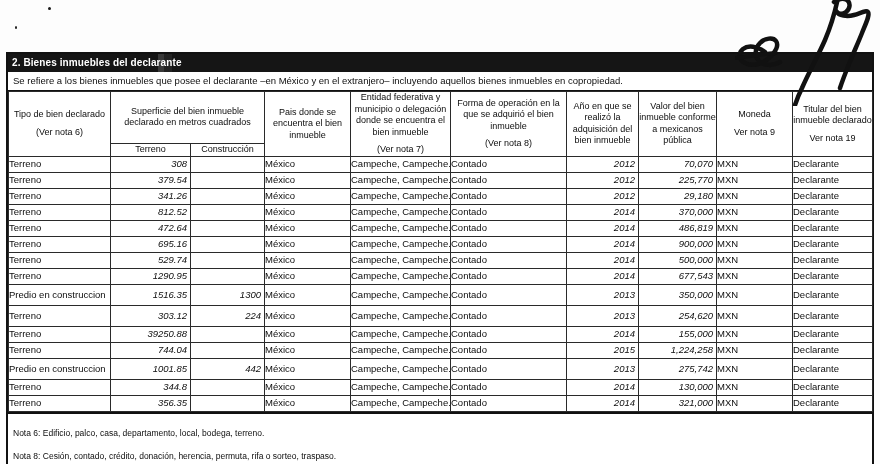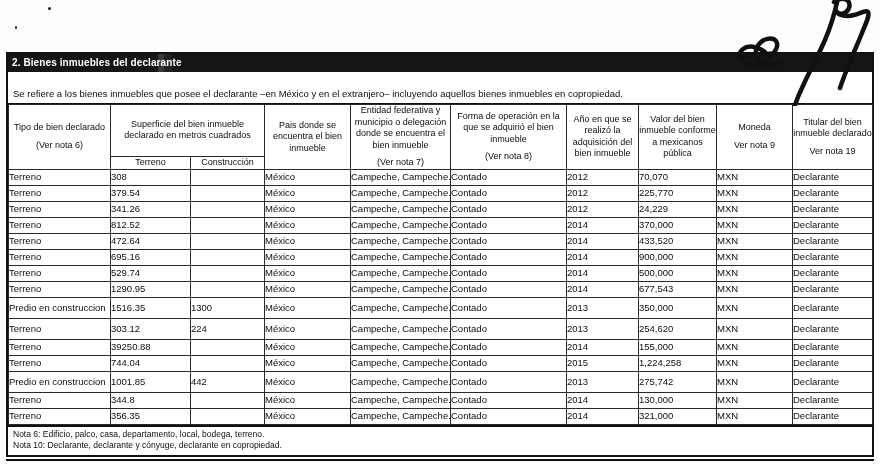--- a/index.html
+++ b/index.html
@@ -87,21 +87,20 @@
     pointer-events: none;
   }
 
   .subtitle {
     font-size: 9.5px;
     line-height: 13px;
     padding: 2px 4px 3px 5px;
     border-bottom: 1.5px solid #111;
     color: #0d0d0d;
     white-space: nowrap;
-    margin-top: 13px;
   }
 
   table.grid {
     border-collapse: collapse;
     table-layout: fixed;
     width: 100%;
     font-size: 9px;
     color: #0d0d0d;
   }
   table.grid td, table.grid th {
@@ -135,34 +134,34 @@
   .hdr-bottom td, .hdr-bottom th { border-bottom: 2px solid #111; }
 
   
   .dc {
     height: 15px;
     padding: 0 3px;
     font-size: 9.5px;
     line-height: 14px;
     white-space: nowrap;
   }
-  .dc.num { padding-right: 3px; }
+  .dc.num { text-align: right; padding-right: 3px; font-style: italic; }
   .dc.txt { text-align: left; }
   tr.tall .dc { height: 20px; line-height: 19px; }
 
   
   .notes {
     border-top: 2px solid #111;
     padding: 2px 4px 3px 5px;
     font-size: 8.5px;
     line-height: 11.6px;
     color: #0d0d0d;
     background: #ffffff;
   }
-  .notes div { white-space: nowrap; }
+  .notes div { white-space: nowrap; margin-top: 12px; }
 
   .bottom-rule {
     position: absolute;
     left: 6px;
     top: 459px;
     width: 868px;
     height: 2px;
     background: #111;
     z-index: 6;
   }
@@ -277,21 +276,21 @@
             <td class="dc txt">Declarante</td>
           </tr>
           <tr>
             <td class="dc txt">Terreno</td>
             <td class="dc num">341.26</td>
             <td class="dc num"></td>
             <td class="dc txt">México</td>
             <td class="dc txt">Campeche, Campeche.</td>
             <td class="dc txt">Contado</td>
             <td class="dc num">2012</td>
-            <td class="dc num">24,229</td>
+            <td class="dc num">29,180</td>
             <td class="dc txt">MXN</td>
             <td class="dc txt">Declarante</td>
           </tr>
           <tr>
             <td class="dc txt">Terreno</td>
             <td class="dc num">812.52</td>
             <td class="dc num"></td>
             <td class="dc txt">México</td>
             <td class="dc txt">Campeche, Campeche.</td>
             <td class="dc txt">Contado</td>
@@ -301,21 +300,21 @@
             <td class="dc txt">Declarante</td>
           </tr>
           <tr>
             <td class="dc txt">Terreno</td>
             <td class="dc num">472.64</td>
             <td class="dc num"></td>
             <td class="dc txt">México</td>
             <td class="dc txt">Campeche, Campeche.</td>
             <td class="dc txt">Contado</td>
             <td class="dc num">2014</td>
-            <td class="dc num">433,520</td>
+            <td class="dc num">486,819</td>
             <td class="dc txt">MXN</td>
             <td class="dc txt">Declarante</td>
           </tr>
           <tr>
             <td class="dc txt">Terreno</td>
             <td class="dc num">695.16</td>
             <td class="dc num"></td>
             <td class="dc txt">México</td>
             <td class="dc txt">Campeche, Campeche.</td>
             <td class="dc txt">Contado</td>
@@ -430,18 +429,19 @@
             <td class="dc num">2014</td>
             <td class="dc num">321,000</td>
             <td class="dc txt">MXN</td>
             <td class="dc txt">Declarante</td>
           </tr>
         </tbody>
     </table>
 
     <div class="notes">
         <div>Nota 6: Edificio, palco, casa, departamento, local, bodega, terreno.</div>
+        <div>Nota 8: Cesión, contado, crédito, donación, herencia, permuta, rifa o sorteo, traspaso.</div>
         <div>Nota 10: Declarante, declarante y cónyuge, declarante en copropiedad.</div>
       </div>
   </div>
 
   <div class="bottom-rule"></div>
 </div>
 
 </body></html>

